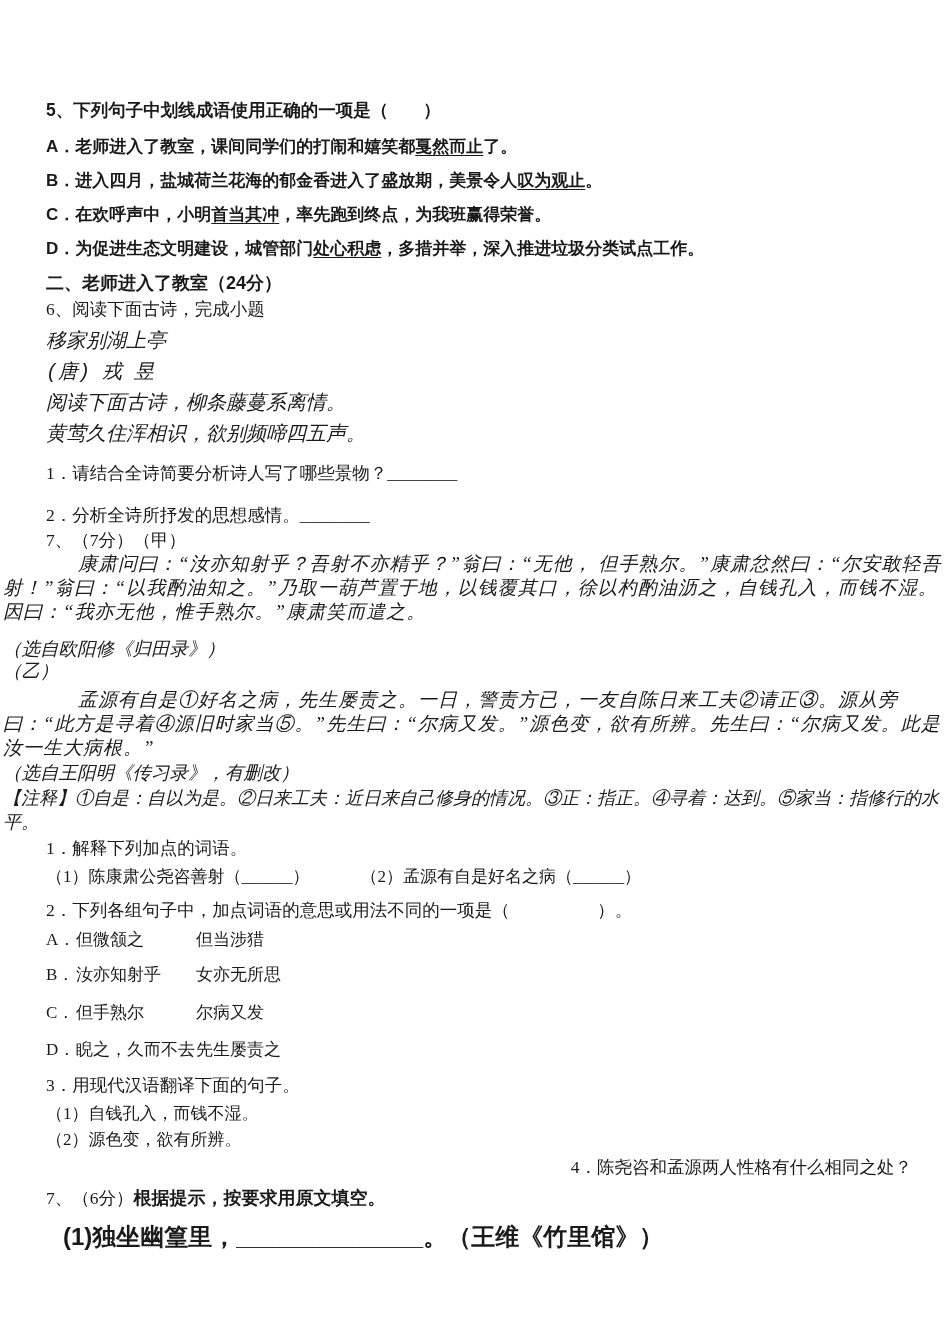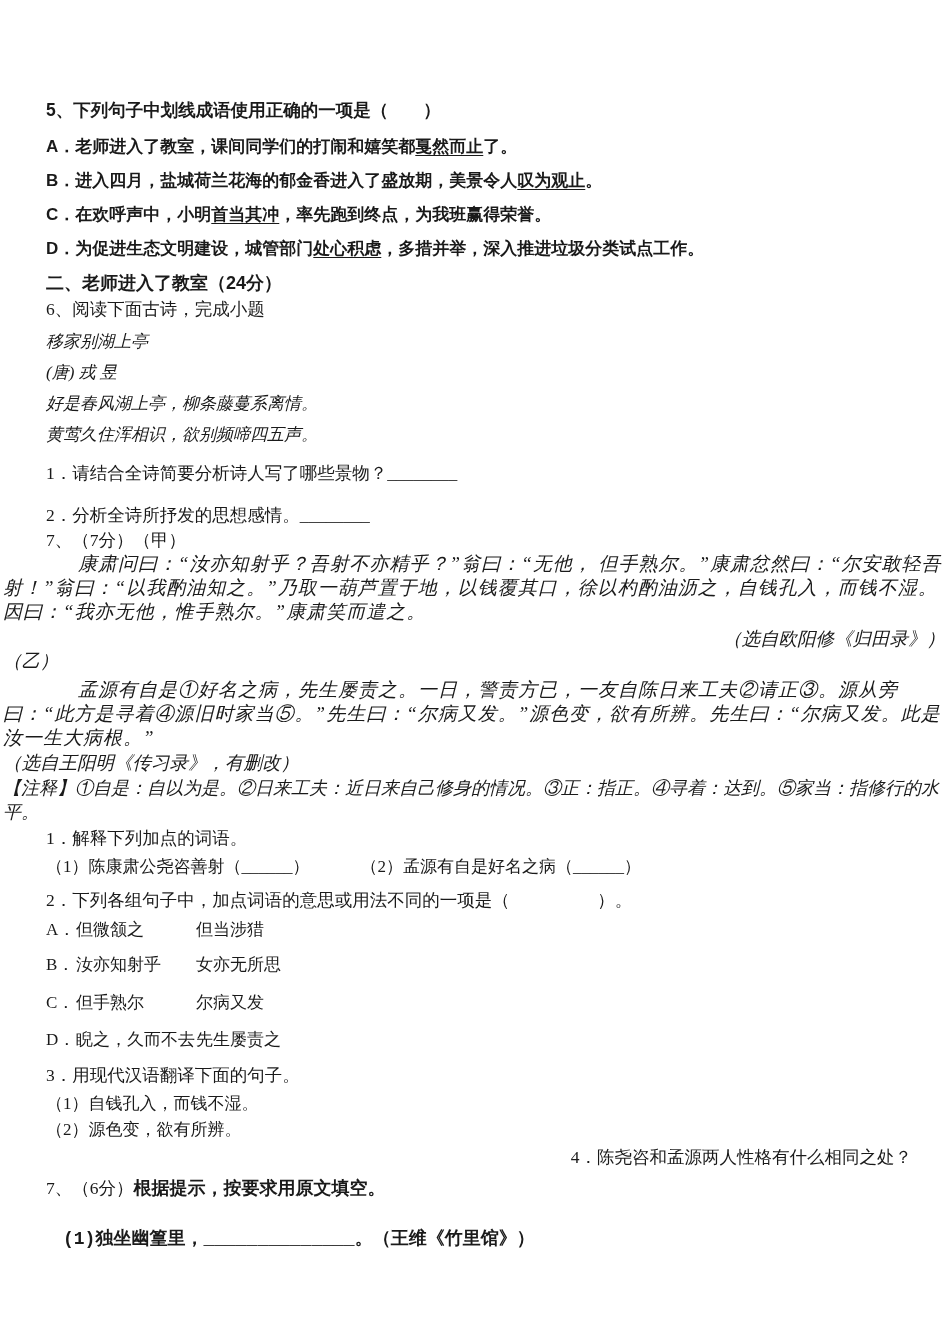--- a/index.html
+++ b/index.html
@@ -22,38 +22,38 @@
   
   .kai { font-style:italic; }
 
   .q5-title { font-size:17.5px; line-height:24px; margin:0 0 13px 0; }
   .opt { font-size:17px; line-height:23px; margin:0 0 11px 0; }
   .opt .u { text-decoration:underline; text-underline-offset:3px; }
 
   .sec-h { font-size:18px; line-height:24px; margin-top:7px; }
   .q6-intro { font-size:17.5px; line-height:24px; margin-top:2px; }
 
-  .poem p { font-size:17px; line-height:22px; }
+  .poem p { font-size:20px; line-height:22px;font-family:Liberation Mono, monospace; }
   .poem-title { margin-top:10px; }
   .poem p + p { margin-top:9px; }
 
   .q-line  { font-size:17.5px; line-height:24px; }
   .sub1 { margin-top:15px; }
   .sub2 { margin-top:18px; }
   .q7-head { margin-top:1px; }
 
   
   .fullbleed { margin-left:-43px; margin-right:-33px; }
   .prose {
     font-size:19px; line-height:24px;
     letter-spacing:1px;
     text-indent:75px;
   }
   .src { font-size:18.5px; line-height:22px; }
-  .src1 { margin-top:4px;text-align:right; }
+  .src1 { margin-top:14px; }
   .yi { margin-top:0; }
   .para3 { margin-top:6px; }
   .src2 { margin-top:2px; }
   .notes { font-size:18px; line-height:24px; margin-top:2px; }
 
   .q7s1 { margin-top:2px; }
   .q7s1i { margin-top:5px; font-size:17px; line-height:24px; }
   .q7s2 { margin-top:9px; }
 
   .optrow { font-size:17px; line-height:23px; display:flex; }
@@ -65,21 +65,21 @@
   .row-d { margin-top:14px; }
 
   .q7s3 { margin-top:12px; }
   .titem { font-size:17px; line-height:22px; }
   .ti1 { margin-top:6px; }
   .ti2 { margin-top:4px; }
   .q7s4 { margin-top:4px;text-align:right; }
 
   .q8-line { font-size:17.5px; line-height:24px; margin-top:7px; }
   .q8-line .hei-part { font-size:18px; }
-  .q8-item { font-size:18px; line-height:24px; margin-top:27px; padding-left:17px;font-family:Liberation Mono, monospace; }
+  .q8-item { font-size:24px; line-height:24px; margin-top:15px; padding-left:17px; }
 </style>
 </head>
 <body>
 
 <div class="page">
 
   <section>
     <p class="q5-title hei">5、下列句子中划线成语使用正确的一项是（　　）</p>
 
     <p class="opt hei"><span>A．</span><span>老师进入了教室，课间同学们的打闹和嬉笑都</span><span class="u">戛然而止</span><span>了。</span></p>
@@ -91,21 +91,21 @@
     <p class="opt hei"><span>D．</span><span>为促进生态文明建设，城管部门</span><span class="u">处心积虑</span><span>，多措并举，深入推进垃圾分类试点工作。</span></p>
   </section>
 
   <h2 class="sec-h hei">二、老师进入了教室（24分）</h2>
 
   <section>
     <p class="q6-intro">6、阅读下面古诗，完成小题</p>
     <div class="poem kai">
       <p class="poem-title">移家别湖上亭</p>
       <p>(唐) 戎 昱</p>
-      <p>好是春风湖上亭，柳条藤蔓系离情。</p>
+      <p>阅读下面古诗，柳条藤蔓系离情。</p>
       <p>黄莺久住浑相识，欲别频啼四五声。</p>
     </div>
     <p class="q-line sub1">1．请结合全诗简要分析诗人写了哪些景物？________</p>
     <p class="q-line sub2">2．分析全诗所抒发的思想感情。________</p>
   </section>
 
   <section>
     <p class="q-line q7-head">7、（7分）（甲）</p>
 
     <p class="prose kai fullbleed">康肃问曰：“汝亦知射乎？吾射不亦精乎？”翁曰：“无他， 但手熟尔。”康肃忿然曰：“尔安敢轻吾射！”翁曰：“以我酌油知之。”乃取一葫芦置于地，以钱覆其口，徐以杓酌油沥之，自钱孔入，而钱不湿。因曰：“我亦无他，惟手熟尔。”康肃笑而遣之。</p>

